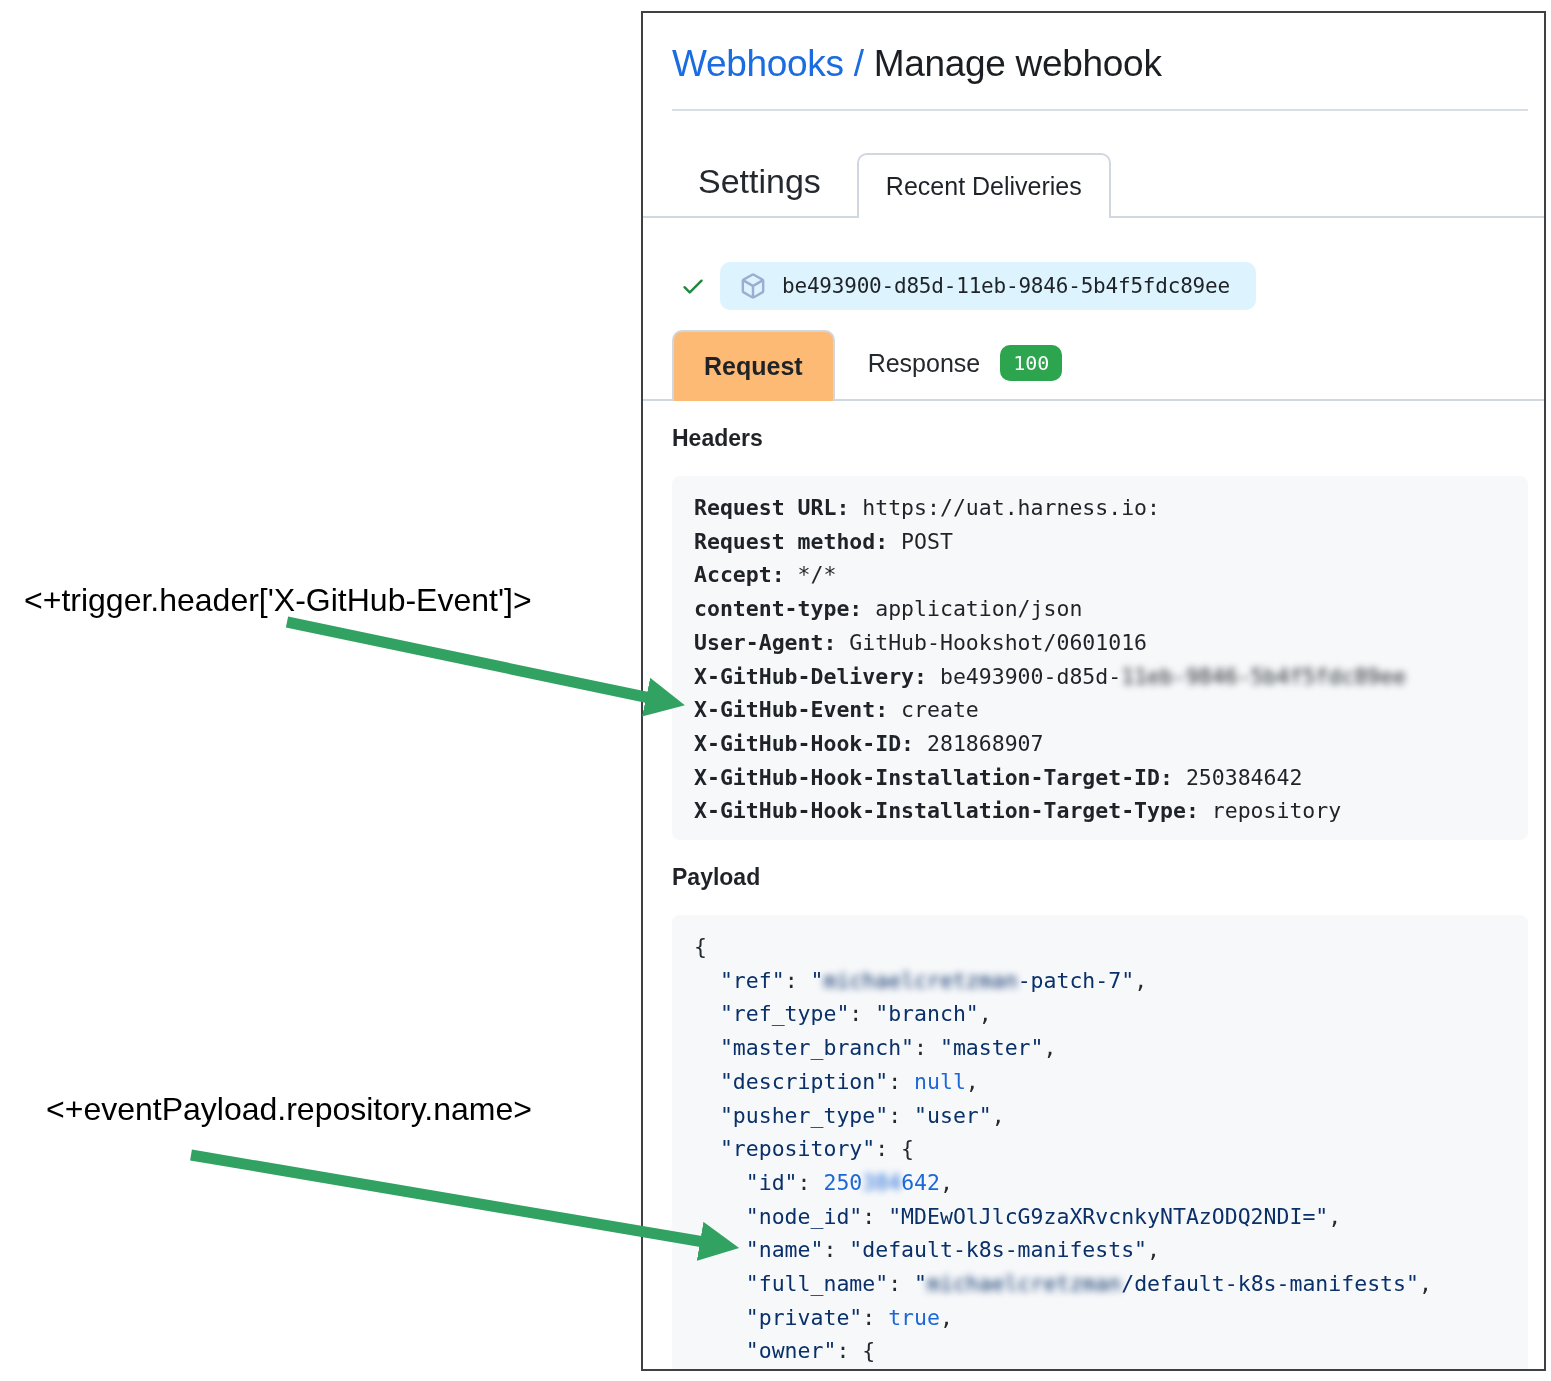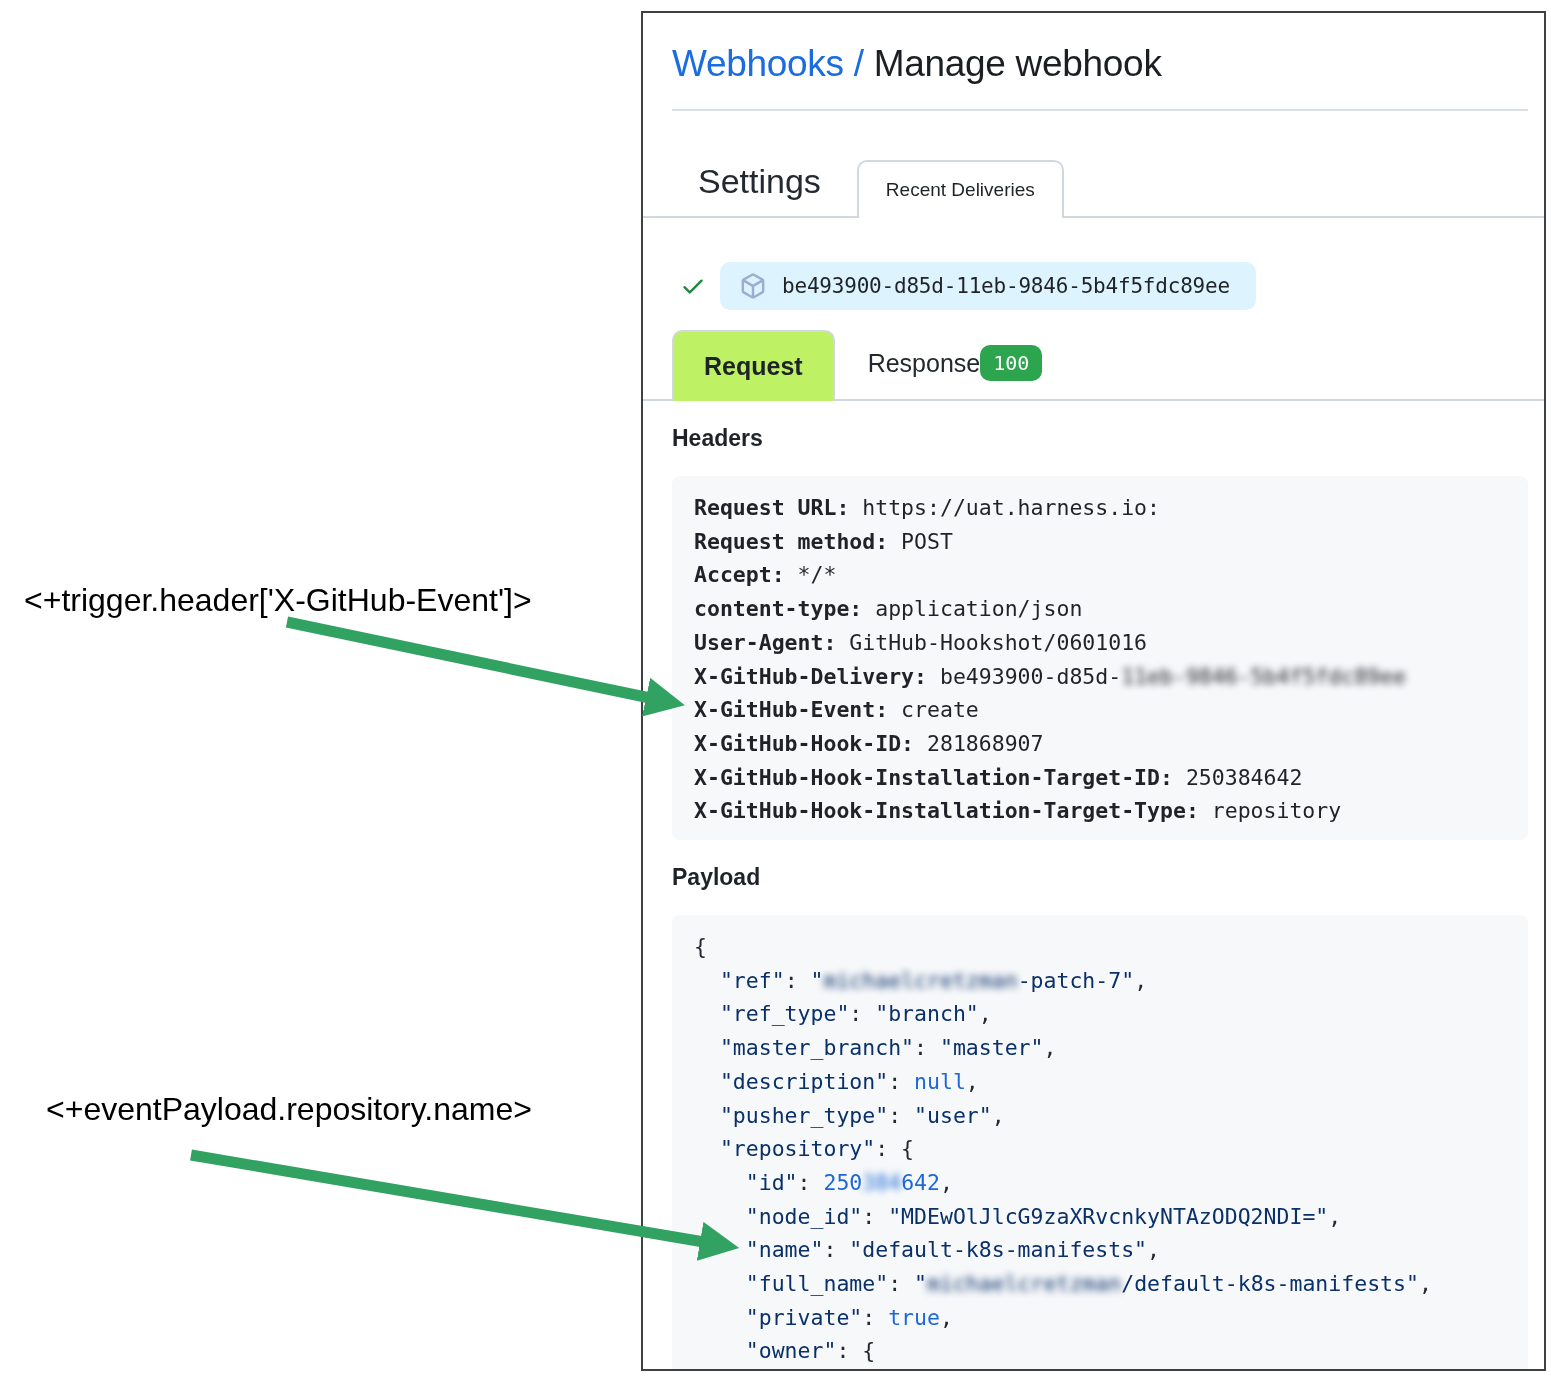--- a/index.html
+++ b/index.html
@@ -24,44 +24,44 @@
   .crumb { margin:30px 16px 0 29px; font-size:37px; color:#1b1f24; letter-spacing:-.3px; }
   .crumb a { color:#1a6ce0; text-decoration:none; cursor:pointer; }
   .crumb .sep { color:#1a6ce0; }
 
   .title-rule { border:none; border-top:2px solid #d8dee4; margin:24px 16px 0 29px; }
 
   .tabnav { display:flex; align-items:flex-end; border-bottom:2px solid #d0d7de; padding-left:29px; }
   .tabnav1 { margin-top:36px; }
   .tab-plain { font-size:34px; color:#24292f; padding:15px 26px; cursor:pointer; }
   .tab-active {
-    font-size:19px; color:#1f2328; font-weight:500; background:#fff;
+    font-size:25px; color:#1f2328; font-weight:500; background:#fff;
     border:2px solid #d0d7de; border-bottom:none; border-radius:10px 10px 0 0;
     padding:17px 27px; margin-bottom:-2px; margin-left:10px; cursor:pointer;
   }
 
   .delivery-row { display:flex; align-items:center; gap:14px; margin:44px 16px 16px 37px; }
   .check-icon { width:26px; height:26px; flex:none; }
   .delivery-badge {
     display:flex; align-items:center; gap:16px; background:#ddf4ff; border-radius:10px;
     height:48px; padding:0 26px 0 20px; cursor:pointer;
   }
   .package-icon { width:26px; height:26px; flex:none; }
   .delivery-id {
     font-family:"DejaVu Sans Mono", monospace; font-size:21px; color:#1f2328; letter-spacing:-.2px;
   }
 
   .tabnav2 { margin-top:20px; }
   .subtab-active {
-    font-size:25px; font-weight:600; color:#1f2328; background:#bef264;
+    font-size:25px; font-weight:600; color:#1f2328; background:#fdba74;
     border:2px solid #d0d7de; border-bottom:none; border-radius:10px 10px 0 0;
     padding:20px 30px; margin-bottom:-2px; cursor:pointer;
   }
   .subtab-plain {
-    display:flex; align-items:center; gap:0; font-size:25px; color:#24292f;
+    display:flex; align-items:center; gap:20px; font-size:25px; color:#24292f;
     padding:0 16px 18px 33px; cursor:pointer;
   }
   .status-badge {
     background:#2da44e; color:#fff; font-family:"DejaVu Sans Mono", monospace;
     font-size:20px; padding:6px 13px; border-radius:10px; line-height:1.2;
   }
 
   .section-label { font-size:23px; font-weight:700; color:#1f2328; margin:24px 16px 0 29px; }
 
   .codebox {

